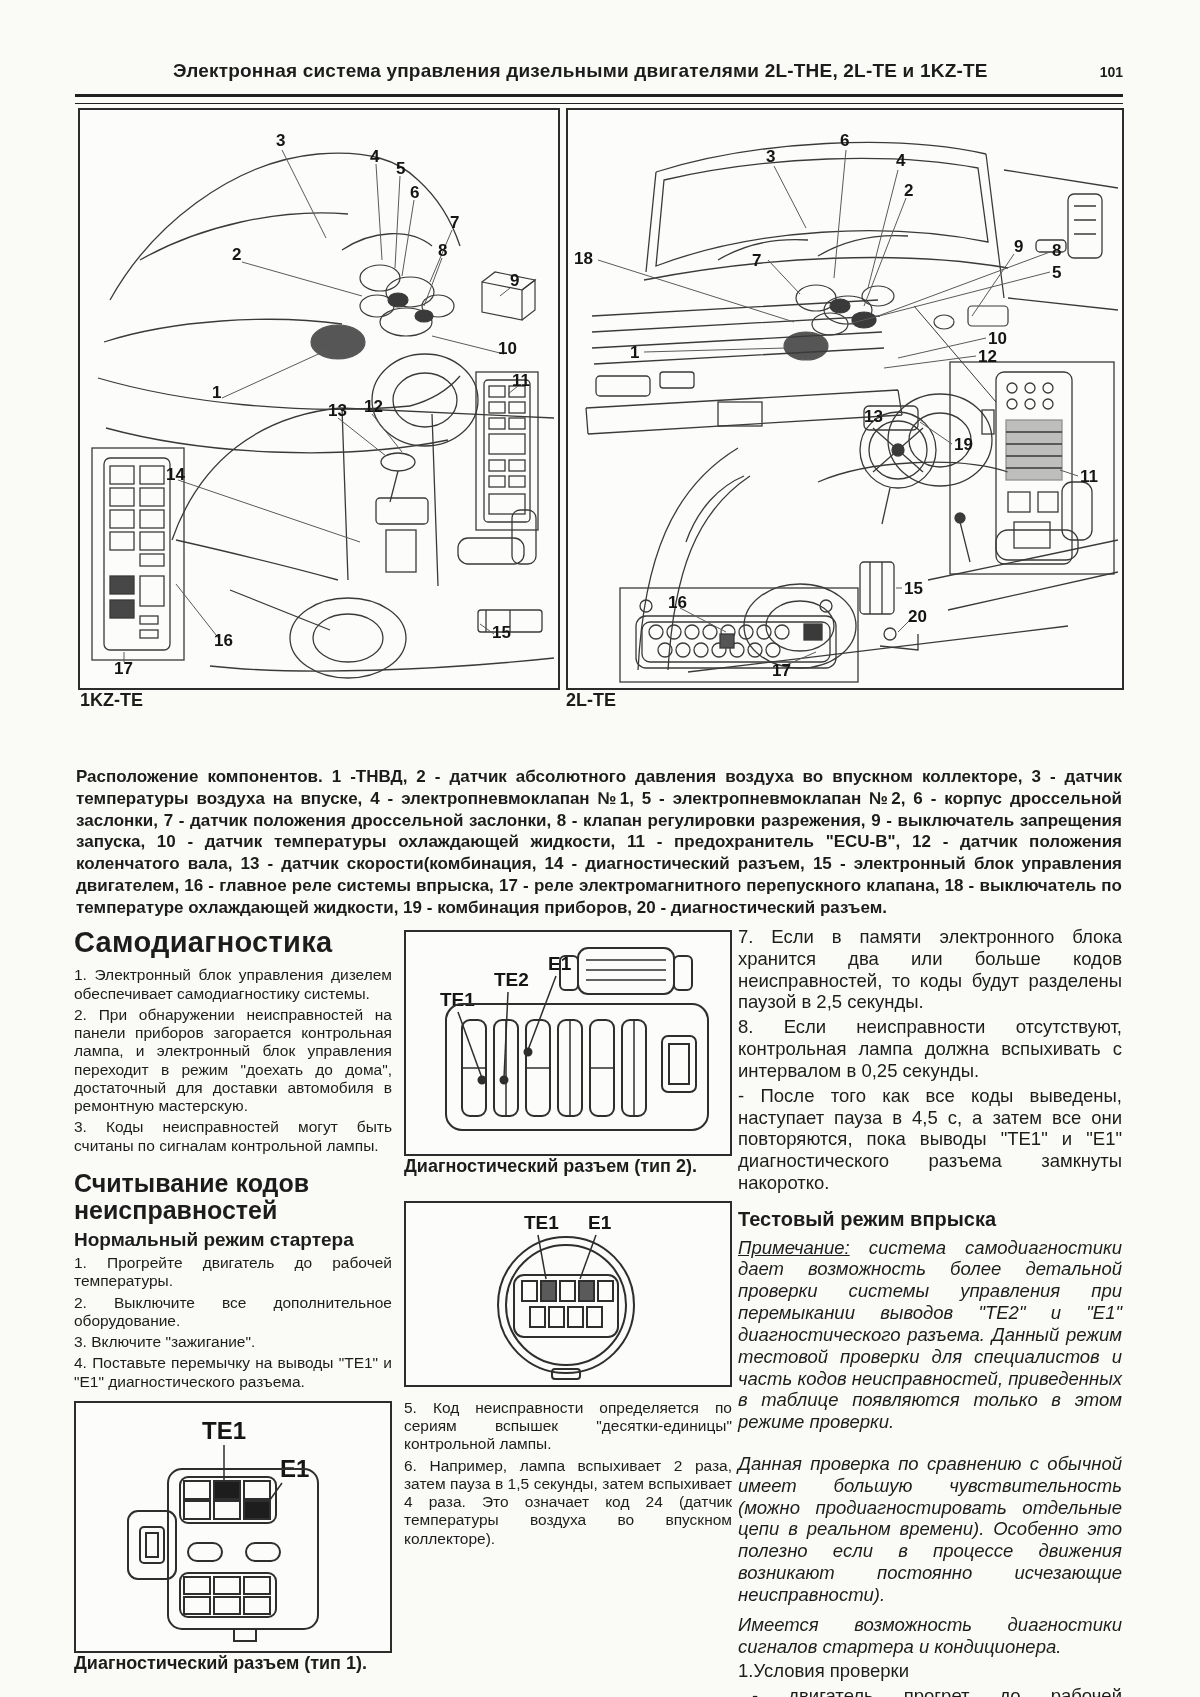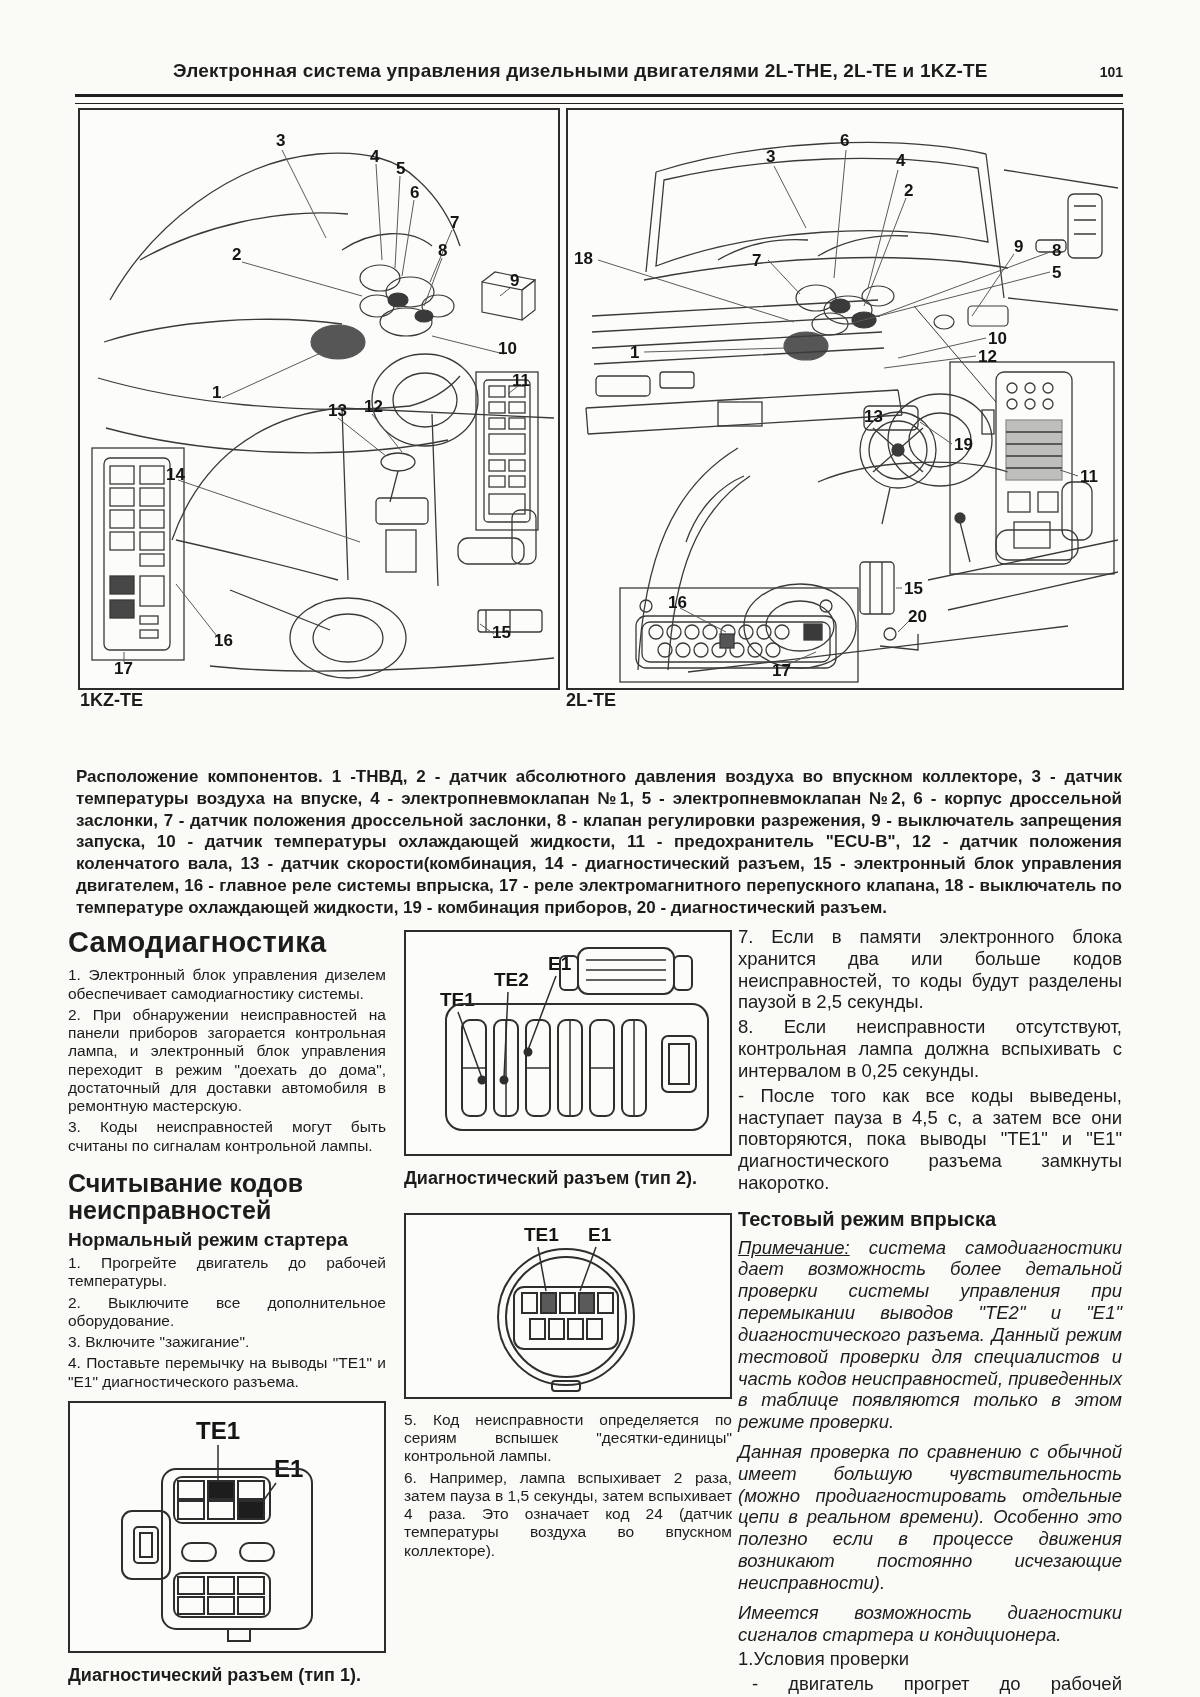--- a/index.html
+++ b/index.html
@@ -18,28 +18,28 @@
   .hdr .pn{font-weight:bold;font-size:14px;margin-left:14px;}
   .hdr-rule{left:75px;top:94px;width:1048px;height:6px;border-top:3px solid #1f1f1f;border-bottom:1px solid #1f1f1f;}
   
   .figbox{border:2px solid #2c2c2c;background:#fcfcfa;}
   .figlab{font-weight:bold;font-size:18px;}
   
   .comp{left:76px;top:766px;width:1046px;font-weight:bold;font-size:17px;line-height:1.28;text-align:justify;}
   
   .col{position:absolute;}
   .col p{margin:0 0 3px 0;text-align:justify;}
-  .colL{left:68px;top:925px;width:318px;font-size:15.5px;line-height:1.18;}
+  .colL{left:74px;top:925px;width:318px;font-size:15.5px;line-height:1.18;}
   .colM{left:404px;top:930px;width:328px;font-size:15.5px;line-height:1.18;}
   .colR{left:738px;top:926px;width:384px;font-size:18.5px;line-height:1.18;}
   h1.man{font-size:29px;margin:0 0 7px 0;letter-spacing:.3px;}
   h2.man{font-size:25px;line-height:1.07;margin:15px 0 5px 0;}
   h3.man{font-size:19px;margin:2px 0 3px 0;}
   h3.manR{font-size:20px;margin:14px 0 5px 0;}
-  .cap{font-weight:bold;font-size:18px;line-height:1.15;margin-top:12px;}
+  .cap{font-weight:bold;font-size:18px;line-height:1.15;margin-top:0;}
   .connbox{border:2px solid #2c2c2c;background:#fcfcfa;margin-top:10px;}
   .ital{font-style:italic;}
   .note-lab{font-style:italic;text-decoration:underline;}
   svg text.co{font-family:"Liberation Sans",sans-serif;font-size:17px;font-weight:bold;fill:#151515;}
   svg text.lab{font-family:"Liberation Sans",sans-serif;font-weight:bold;fill:#151515;}
 </style>
 </head>
 <body>
 
 <div class="abs hdr">
@@ -417,17 +417,17 @@
   <p style="margin-top:12px;">5. Код неисправности определяется по сериям вспышек "десятки-единицы" контрольной лампы.</p>
   <p>6. Например, лампа вспыхивает 2 раза, затем пауза в 1,5 секунды, затем вспыхивает 4 раза. Это означает код 24 (датчик температуры воздуха во впускном коллекторе).</p>
 </div>
 
 <div class="col colR">
   <p>7. Если в памяти электронного блока хранится два или больше кодов неисправностей, то коды будут разделены паузой в 2,5 секунды.</p>
   <p>8. Если неисправности отсутствуют, контрольная лампа должна вспыхивать с интервалом в 0,25 секунды.</p>
   <p>- После того как все коды выведены, наступает пауза в 4,5 с, а затем все они повторяются, пока выводы "ТЕ1" и "Е1" диагностического разъема замкнуты накоротко.</p>
   <h3 class="manR">Тестовый режим впрыска</h3>
   <p class="ital"><span class="note-lab">Примечание:</span><span> система самодиагностики дает возможность более детальной проверки системы управления при перемыкании выводов "ТЕ2" и "Е1" диагностического разъема. Данный режим тестовой проверки для специалистов и часть кодов неисправностей, приведенных в таблице появляются только в этом режиме проверки.</span></p>
-  <p class="ital" style="margin-top:8px;">Данная проверка по сравнению с обычной имеет большую чувствительность (можно продиагностировать отдельные цепи в реальном времени). Особенно это полезно если в процессе движения возникают постоянно исчезающие неисправности).</p>
+  <p class="ital" style="margin-top:20px;">Данная проверка по сравнению с обычной имеет большую чувствительность (можно продиагностировать отдельные цепи в реальном времени). Особенно это полезно если в процессе движения возникают постоянно исчезающие неисправности).</p>
   <p class="ital" style="margin-top:8px;">Имеется возможность диагностики сигналов стартера и кондиционера.</p>
   <p>1.Условия проверки</p>
   <p style="padding-left:14px;">- двигатель прогрет до рабочей температуры.</p>
 </div>
 
 </body></html>

